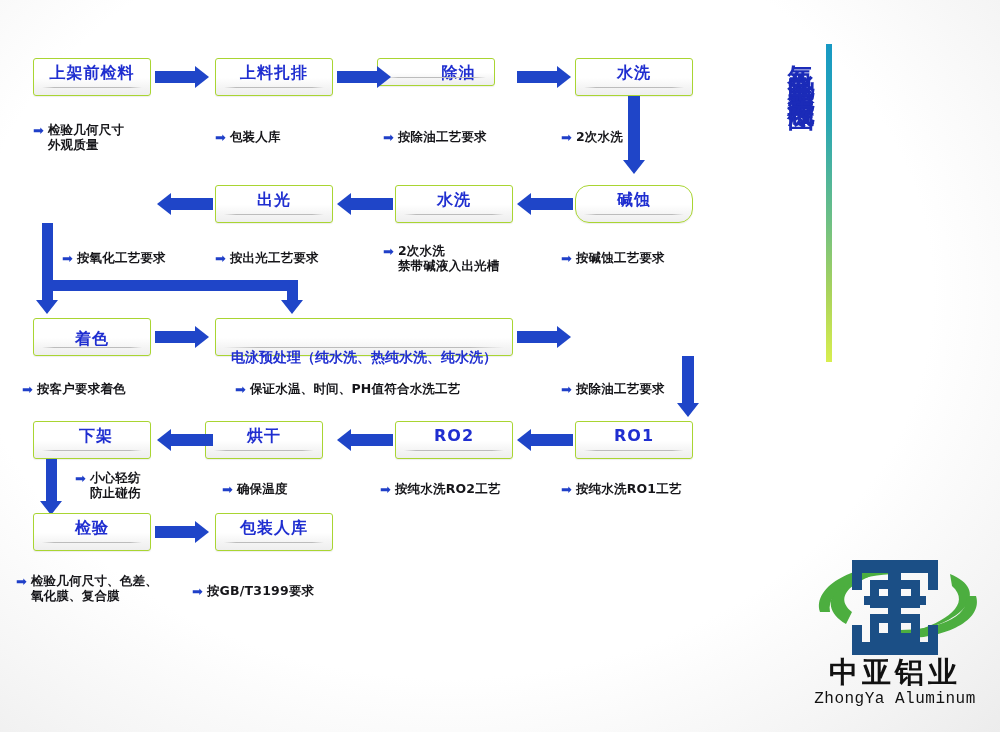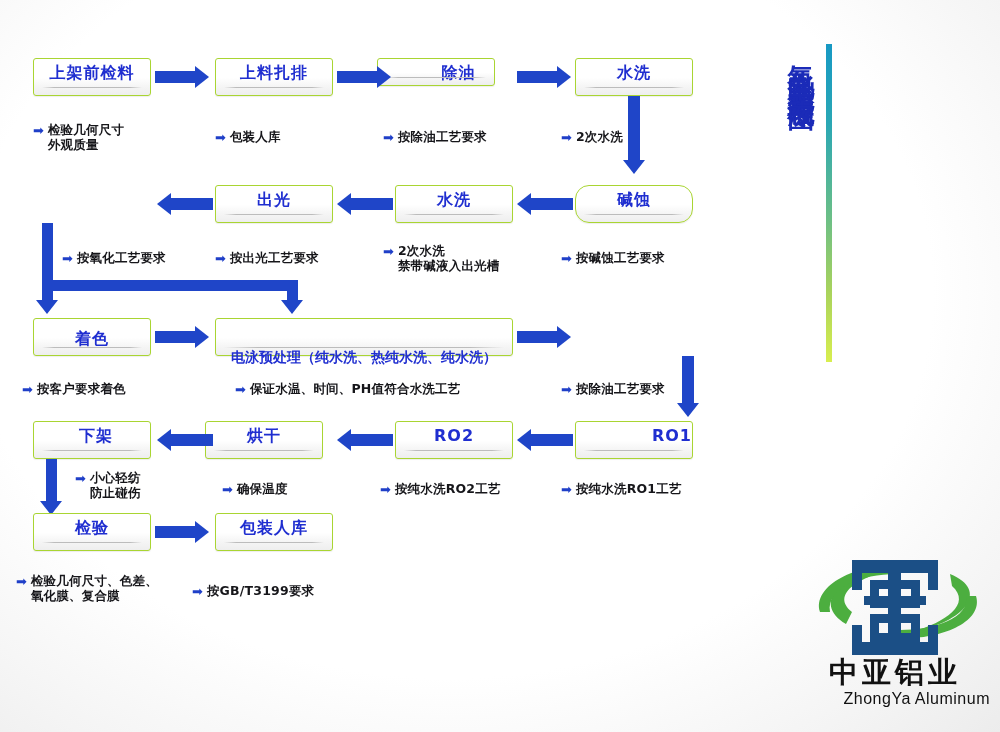--- a/index.html
+++ b/index.html
@@ -88,23 +88,23 @@
   #title-bar {
     width:6px; height:318px; margin-left:10px;
     background:linear-gradient(to bottom, #1799c4 0%, #2aa7b4 25%, #6cbf86 55%, #a9d35c 78%, #d8ee4f 100%);
   }
 
   
   #logo { position:absolute; left:800px; top:556px; width:190px; height:160px; }
   #logo-cn { position:absolute; left:0; top:100px; width:190px; text-align:center;
              font-size:29px; font-weight:bold; color:#111; letter-spacing:4px; line-height:32px;
              font-family:"DejaVu Sans","Liberation Sans",sans-serif; }
-  #logo-en { position:absolute; left:0; top:134px; width:190px; text-align:right;
+  #logo-en { position:absolute; left:0; top:134px; width:190px; text-align:center;
              font-size:16px; color:#111; letter-spacing:0.5px; line-height:18px;
-             font-family:Liberation Sans, sans-serif; }
+             font-family:Liberation Mono, monospace; }
 </style>
 </head>
 <body>
 
 <div id="page">
 
   <div class="box" style="left:33px; top:58px; width:118px; height:38px;">
     <span class="btxt">上架前检料</span>
     <span class="uline"></span>
   </div>
@@ -227,21 +227,21 @@
     <span class="uline"></span>
   </div>
   <div class="box" style="left:205px; top:421px; width:118px; height:38px;">
     <span class="btxt">烘干</span>
     <span class="uline"></span>
   </div>
   <div class="box" style="left:395px; top:421px; width:118px; height:38px;">
     <span class="btxt">RO2</span>
     <span class="uline"></span>
   </div>
-  <div class="box" style="left:575px; top:421px; width:118px; height:38px;justify-content:flex-end;">
+  <div class="box" style="left:575px; top:421px; width:118px; height:38px;">
     <span class="btxt">RO1</span>
     <span class="uline"></span>
   </div>
 
   <div class="hbar" style="left:531px; top:434px; width:42px; height:12px;"></div>
   <div class="arrowhead ah-left" style="left:517px; top:429px;"></div>
   <div class="hbar" style="left:351px; top:434px; width:42px; height:12px;"></div>
   <div class="arrowhead ah-left" style="left:337px; top:429px;"></div>
   <div class="hbar" style="left:171px; top:434px; width:42px; height:12px;"></div>
   <div class="arrowhead ah-left" style="left:157px; top:429px;"></div>

